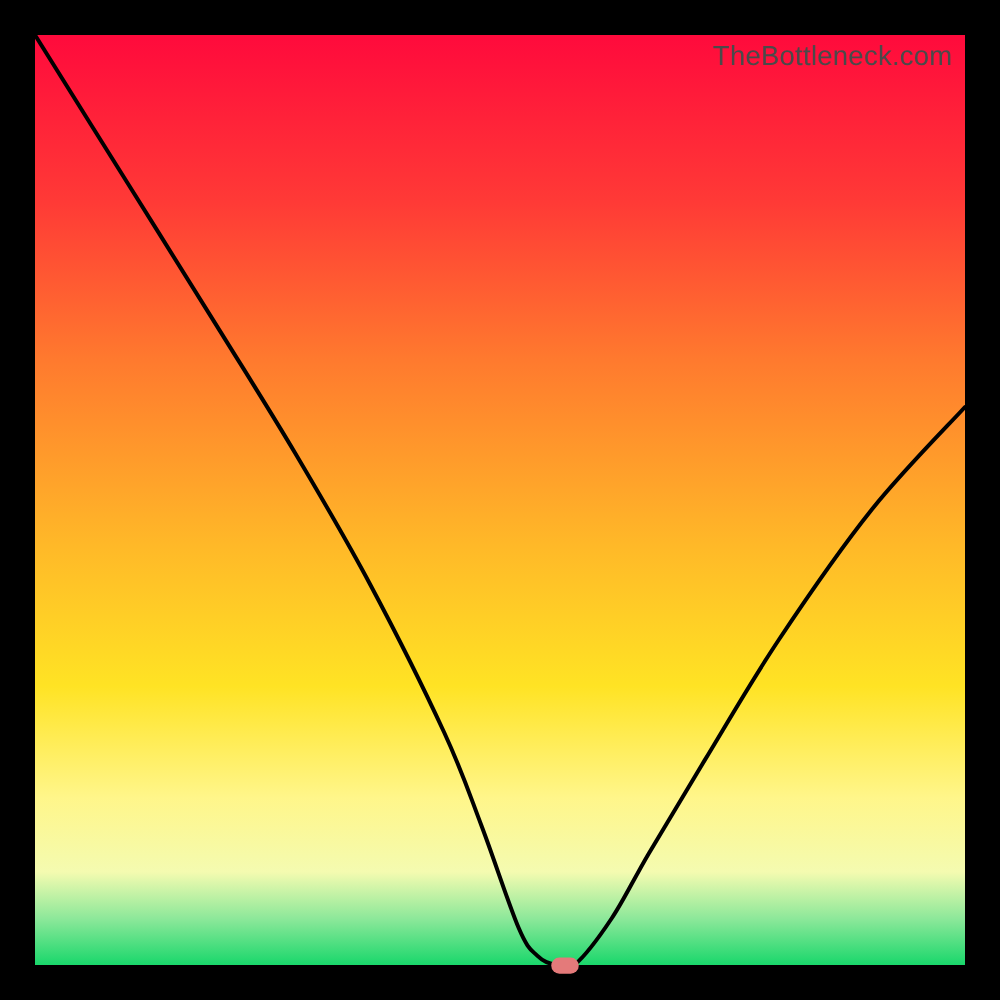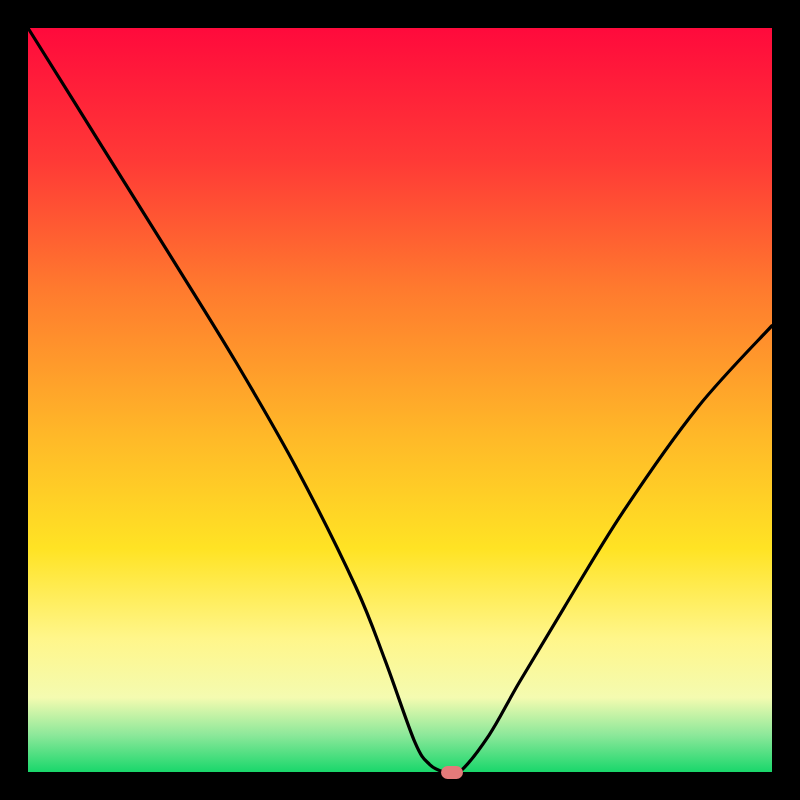--- a/index.html
+++ b/index.html
@@ -61,20 +61,21 @@
     border-radius: 7px;
     background: #e47a7a;
   }
 </style>
 </head>
 <body>
 
 <div class="frame">
   <div class="plot">
 
+    <div class="watermark">TheBottleneck.com</div>
 
     <svg class="curve" viewBox="0 0 744 744" preserveAspectRatio="none">
       <path fill="none" stroke="#000" stroke-width="3.2" stroke-linecap="round" stroke-linejoin="round" d="M 0,0 C 12.4,19.840000000000014 49.60000000000001,79.36000000000007 74.4,119.04000000000008 C 99.2,158.72000000000008 126.48,202.12 148.8,238.07999999999998 C 171.12,274.03999999999996 188.48000000000002,301.31999999999994 208.32000000000002,334.79999999999995 C 228.16000000000003,368.28 247.99999999999997,401.76000000000005 267.84,438.96000000000004 C 287.67999999999995,476.16 312.48,525.76 327.36,558 C 342.24,590.24 347.2,606.36 357.12,632.4 C 367.04,658.4399999999999 379.44,696.88 386.88,714.24 C 394.32,731.6 396.80000000000007,731.5999999999999 401.76000000000005,736.56 C 406.72,741.52 411.68000000000006,742.76 416.64000000000004,744 C 421.6,745.24 424.08,750.2 431.52,744 C 438.96,737.8 451.35999999999996,721.68 461.28,706.8 C 471.2,691.92 478.64000000000004,675.8000000000001 491.04,654.72 C 503.44,633.64 518.3199999999999,608.8399999999999 535.68,580.3199999999999 C 553.04,551.8 572.88,517.08 595.2,483.6 C 617.5200000000001,450.12 644.8000000000001,410.44 669.6,379.44 C 694.4,348.44 731.6,311.24 744,297.6"></path>
     </svg>
 
     <div class="marker" style="left: 413.08px; top: 737.5px; background: rgb(228, 122, 122);"></div>
 
   </div>
 </div>
 

